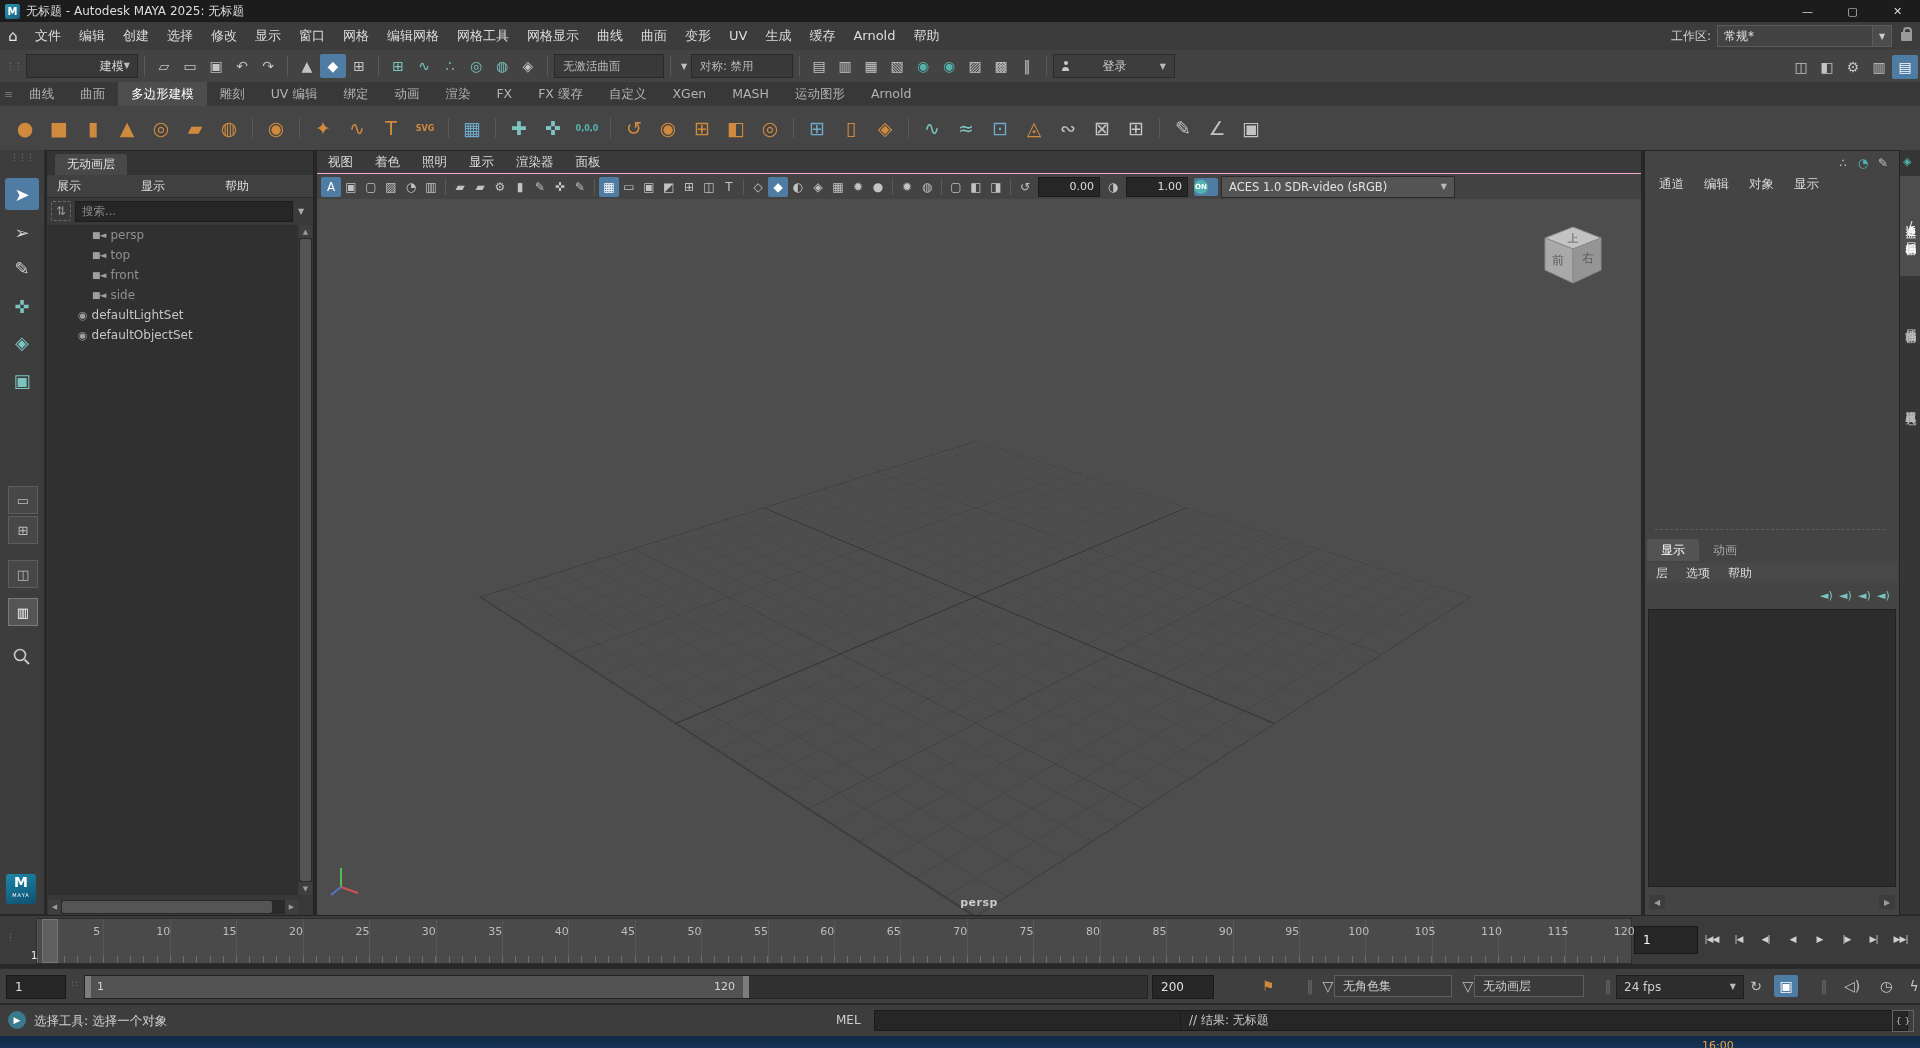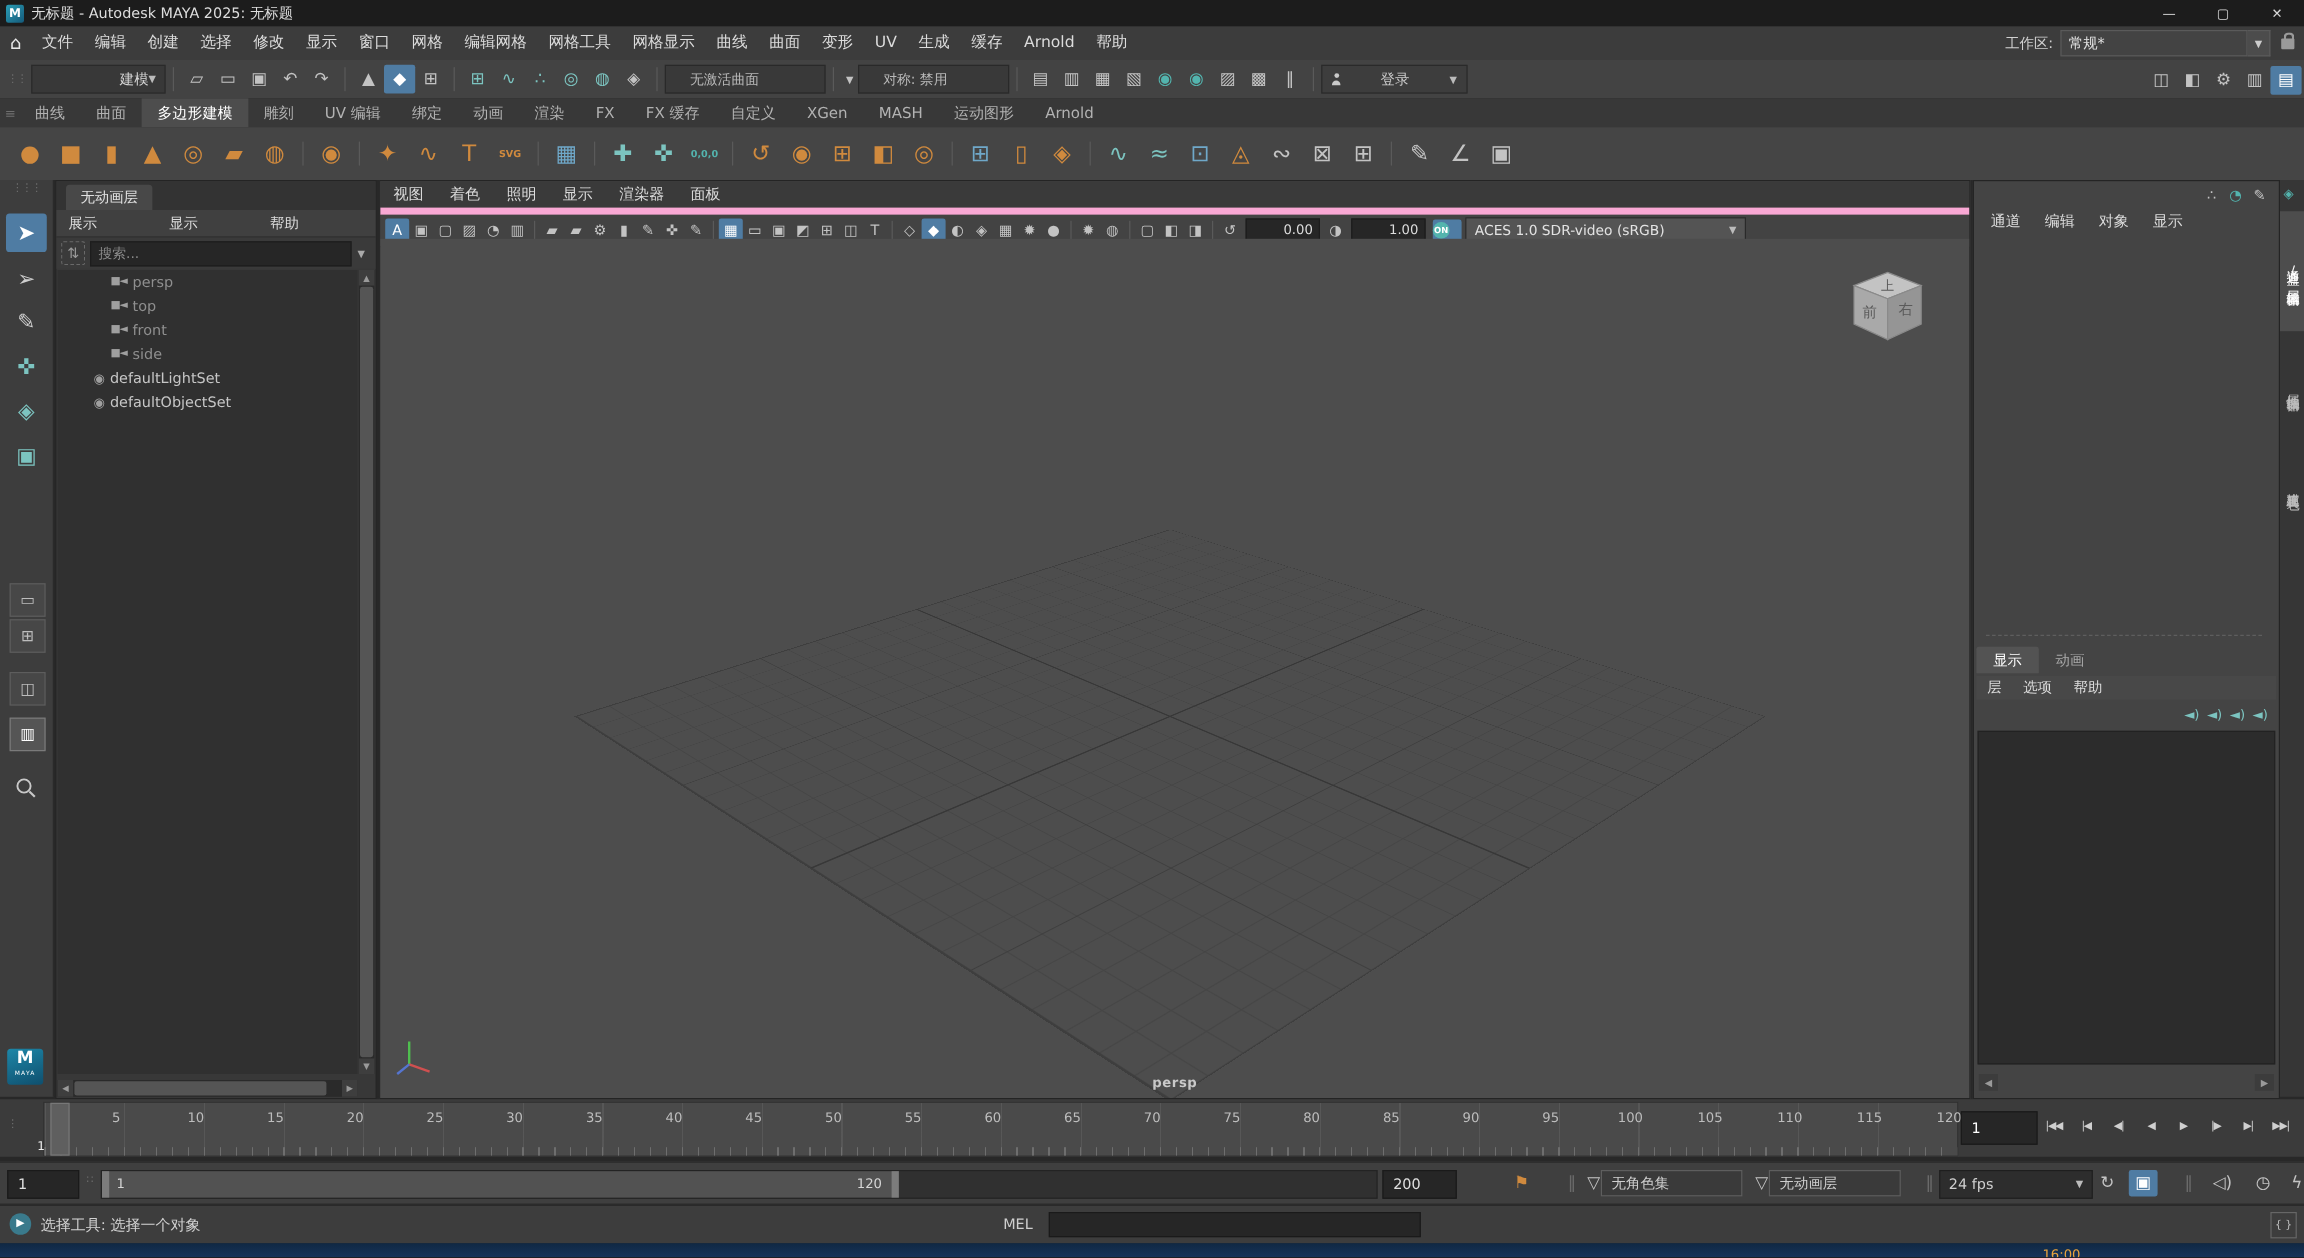--- a/index.html
+++ b/index.html
@@ -36,21 +36,21 @@
                    display:flex;align-items:center;justify-content:center;font-size:8px;color:#ccc;}
   #workspace-lock{width:11px;height:9px;background:#9a9a9a;border-radius:1px;margin-left:9px;position:relative;}
   #workspace-lock:before{content:"";position:absolute;left:2px;top:-5px;width:5px;height:5px;
                  border:2px solid #9a9a9a;border-bottom:none;border-radius:4px 4px 0 0;}
 
   
   #statusline{left:0;top:50px;width:1920px;height:32px;background:#434343;border-bottom:1px solid #2c2c2c;padding-left:2px;}
   #menuset-box{width:96px;height:22px;background:#383838;border:1px solid #2a2a2a;
                padding:0 7px;line-height:22px;color:#d6d6d6;display:flex;justify-content:flex-end;align-items:center;}
   .sl-field{height:22px;background:#393939;border:1px solid #292929;color:#b9b9b9;
-            padding:0 20px;line-height:22px;font-size:11.5px;flex:0 0 auto;}
+            padding:0 8px;line-height:22px;font-size:11.5px;flex:0 0 auto;}
   #signin-box{height:22px;display:flex;align-items:center;background:#3d3d3d;border:1px solid #2a2a2a;
               padding:0 8px;width:104px;justify-content:space-between;}
   .person{width:7px;height:4px;border-radius:4px 4px 0 0;background:#c9c9c9;position:relative;margin-top:5px;}
   .person:before{content:"";position:absolute;top:-6px;left:1.5px;width:4px;height:4px;border-radius:50%;background:#c9c9c9;}
   #sl-right{position:absolute;right:4px;top:5px;display:flex;}
 
   
   #shelftabs{left:0;top:82px;width:1920px;height:24px;background:#383838;border-bottom:1px solid #2e2e2e;}
   .shelf-tab{padding:0 13px;line-height:24px;font-size:12.5px;color:#b2b2b2;flex:0 0 auto;}
   .shelf-tab.active{background:#4d4d4d;color:#ffffff;}
@@ -98,21 +98,21 @@
   .ol-row.set .olicon{font-size:11px;}
   #ol-vscroll{position:absolute;right:1px;top:74px;bottom:20px;width:13px;background:#2a2a2a;}
   .scr-btn{position:absolute;left:0;width:13px;height:13px;background:#3e3e3e;color:#9a9a9a;
            font-size:7px;display:flex;align-items:center;justify-content:center;}
   #ol-vthumb{position:absolute;left:1px;top:14px;bottom:14px;width:11px;background:#555;border-radius:2px;}
   #ol-hscroll{position:absolute;left:1px;right:15px;bottom:1px;height:14px;background:#2a2a2a;}
   #ol-hthumb{position:absolute;left:14px;right:26px;top:1px;height:12px;background:#555;border-radius:2px;}
 
   
   #vp{left:316px;top:0;width:1324px;height:764px;background:#4d4d4d;border:1px solid #242424;}
-  #vp-menus{height:22px;background:#3a3a3a;display:flex;align-items:center;border-bottom:6px solid #f9a8d4;}
+  #vp-menus{height:22px;background:#3a3a3a;display:flex;align-items:center;border-bottom:1px solid #f9a8d4;}
   #vp-menus .menu-item{line-height:22px;font-size:12.5px;padding:0 11px;}
   #vp-toolbar{height:26px;background:#434343;display:flex;align-items:center;border-bottom:1px solid #2e2e2e;padding-left:4px;}
   #vp-toolbar .icon{width:20px;height:20px;font-size:12px;}
   #vp-toolbar .vsep{height:16px;margin:0 4px;}
   .vp-numfield{width:50px;height:18px;background:#262626;border:1px solid #1c1c1c;color:#ddd;
                text-align:right;padding:0 5px;line-height:18px;font-size:11px;margin:0 3px;}
   #on-badge{width:24px;height:18px;background:#4f7ca3;border-radius:2px;display:flex;align-items:center;justify-content:flex-start;margin:0 3px;}
   #on-badge b{font-size:7px;color:#fff;background:#53b4ae;border-radius:50%;width:14px;height:14px;
               display:flex;align-items:center;justify-content:center;}
   #aces-box{width:218px;height:20px;background:#545454;border:1px solid #2a2a2a;color:#e2e2e2;
@@ -662,20 +662,21 @@
         <span class="rr-icon" style="left: 1874px;">◷</span>
         <span class="rr-icon" style="left: 1902px;">ϟ</span>
       </div>
   </div>
 
   <div id="cmdrow" class="abs">
     <div id="help-icon">▶</div>
     <div id="help-text">选择工具: 选择一个对象</div>
     <div id="mel-label">MEL</div>
     <input id="mel-input" type="text" style="">
+    <div id="result-field">// 结果: 无标题</div>
     <div id="script-icon">{ }</div>
   </div>
 
   <div id="taskbar" class="abs">
     <span id="task-clock">16:00</span>
   </div>
 
 </div>
 
 </body></html>

